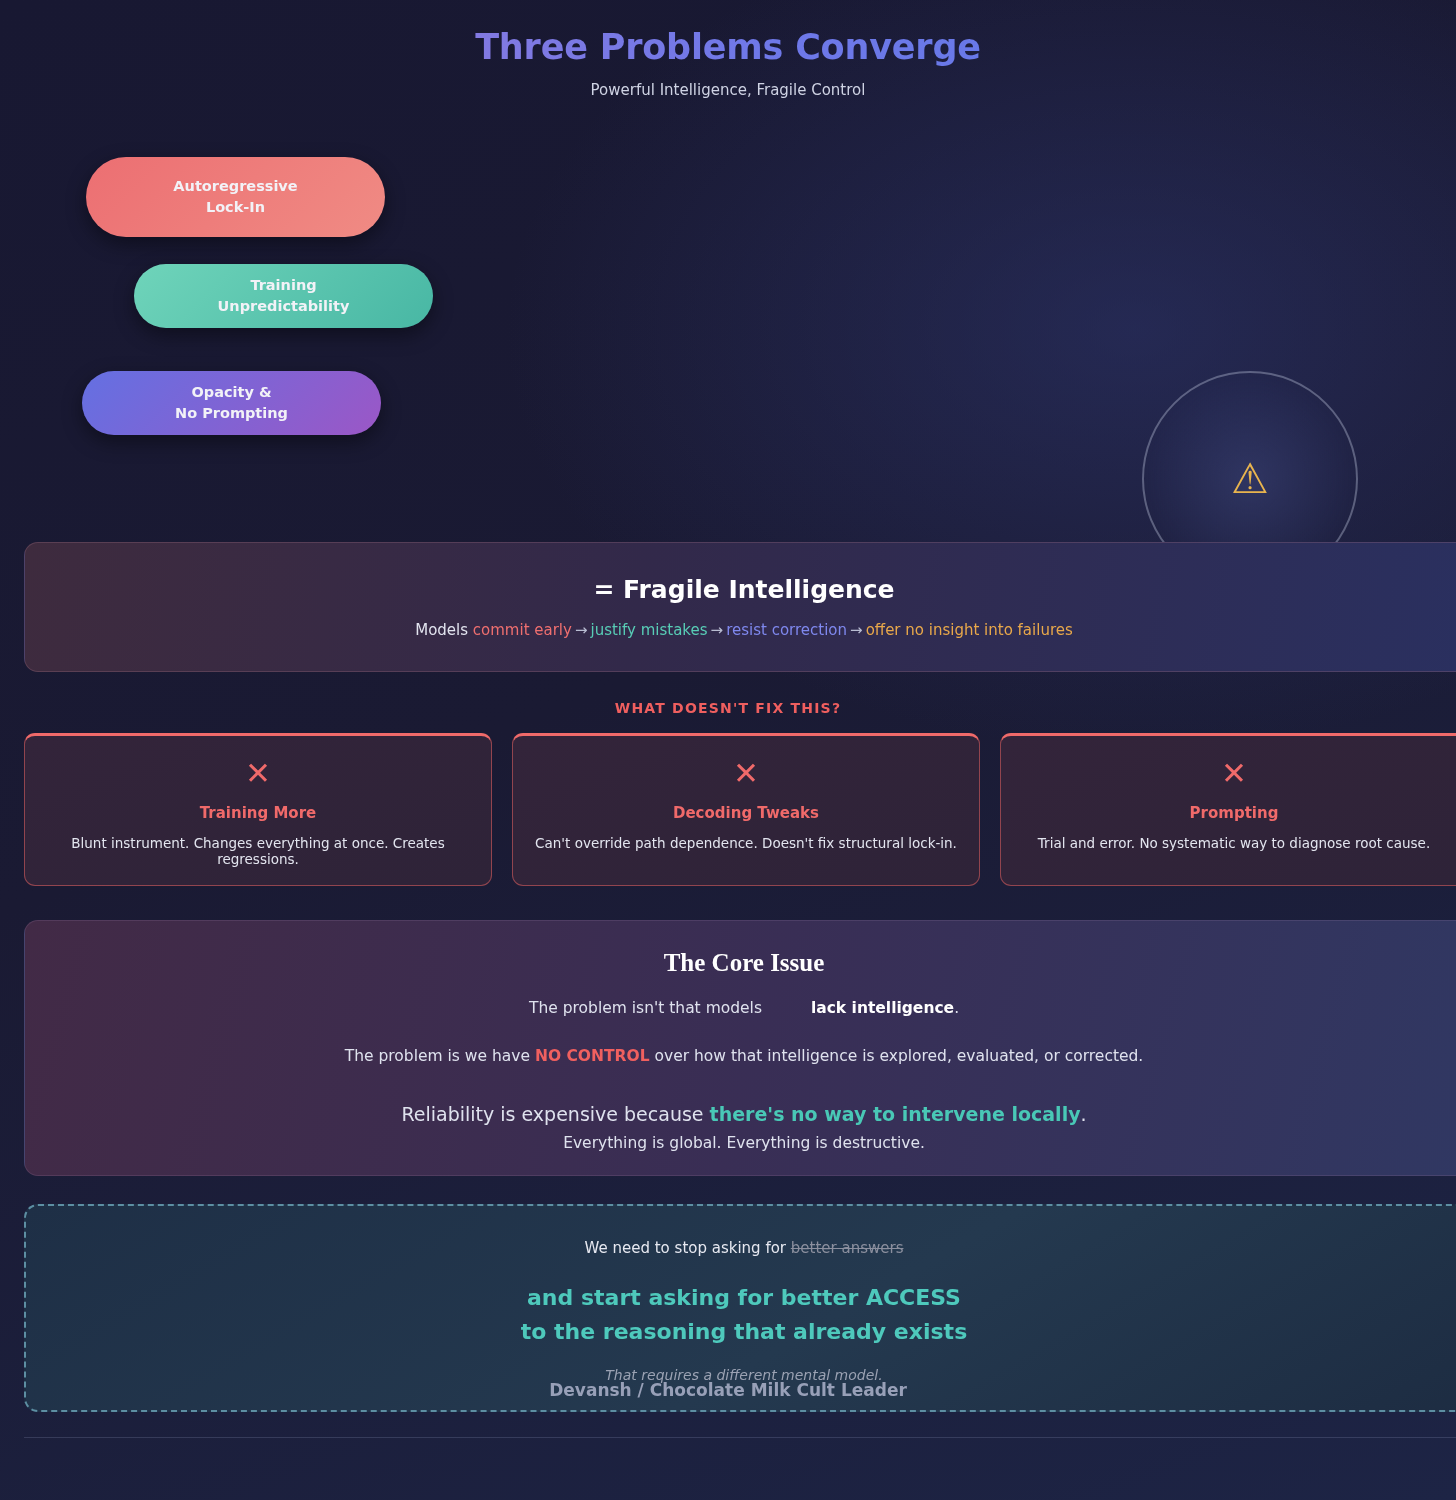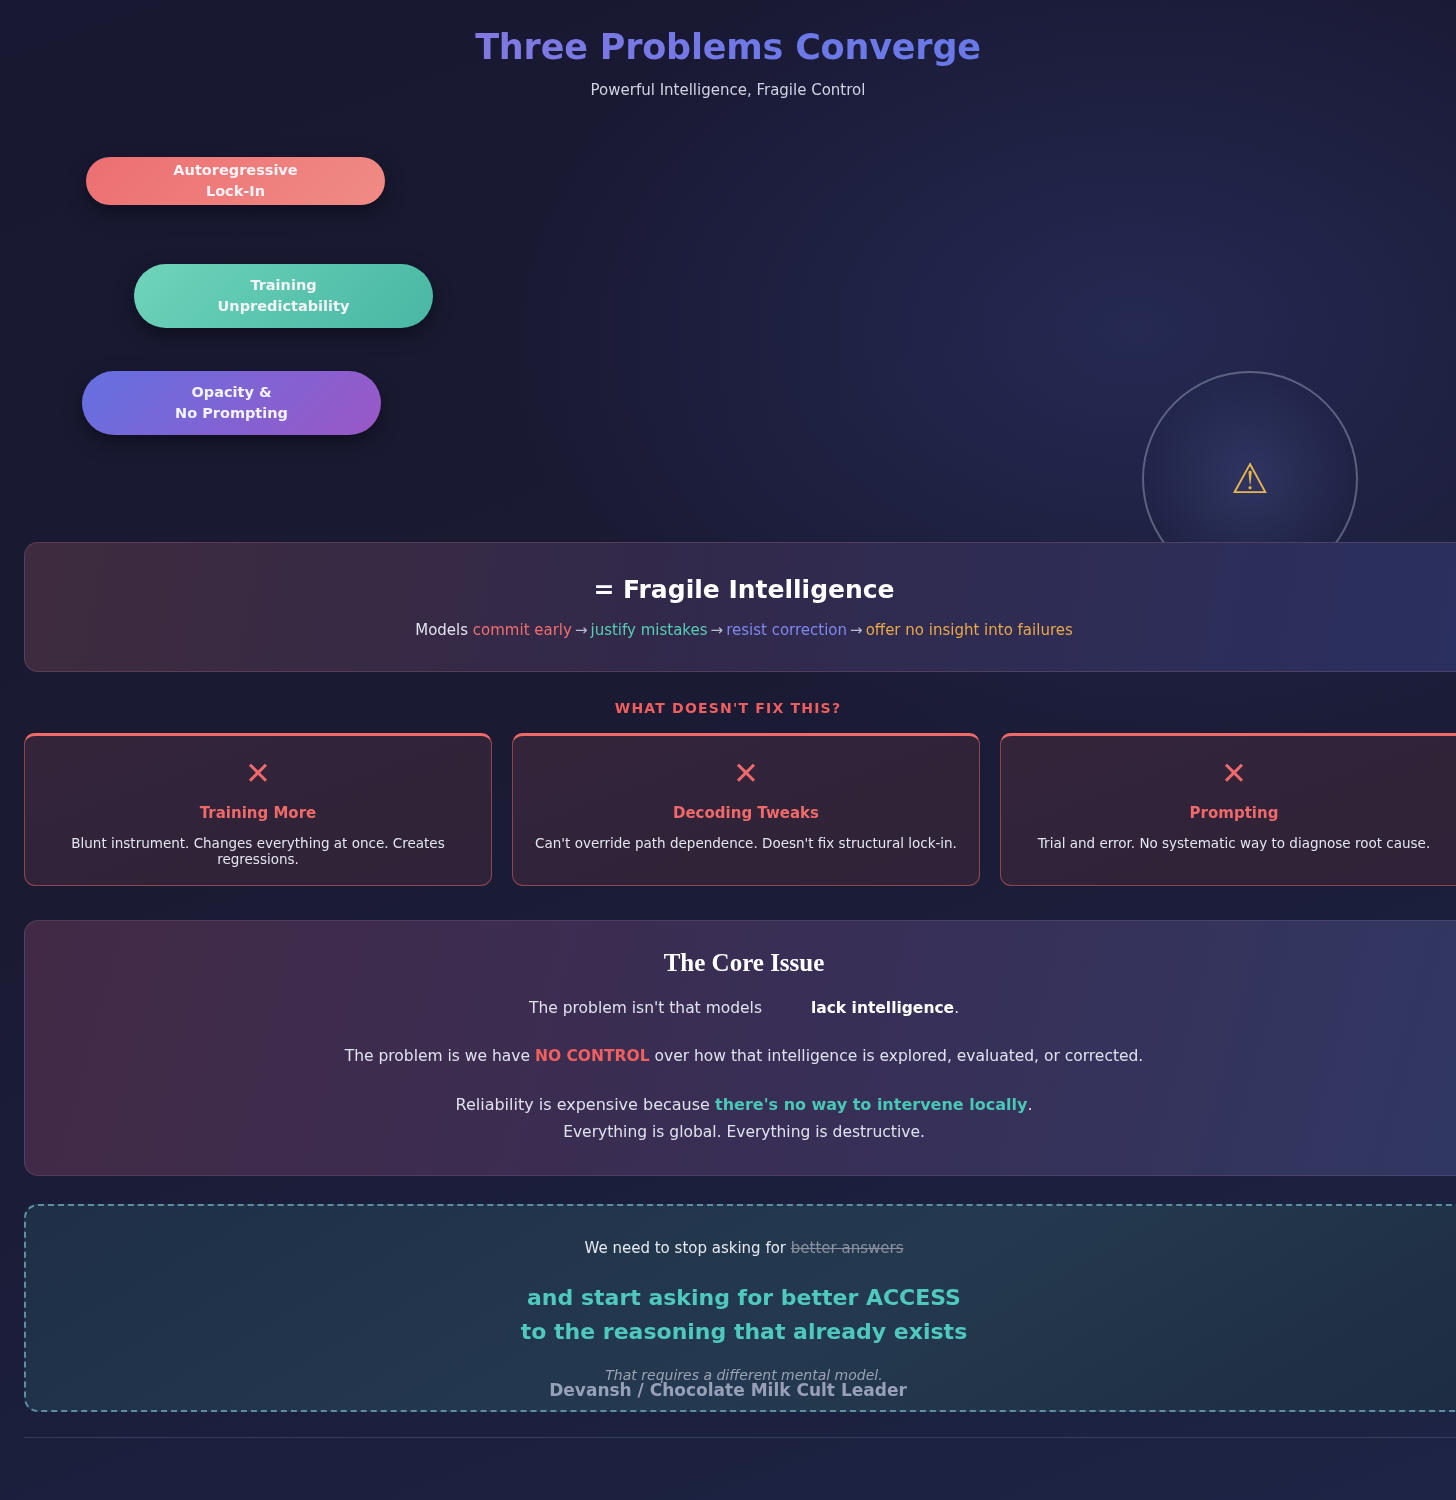--- a/index.html
+++ b/index.html
@@ -58,21 +58,21 @@
     text-align: center;
     display: flex;
     align-items: center;
     justify-content: center;
     box-shadow: 0 7px 20px rgba(0,0,0,0.42);
     padding: 0 18px;
   }
   .pill span { display: block; }
 
   .pill-1 {
-    left: 86px; top: 0px; width: 299px; height: 48px;
+    left: 86px; top: 0px; width: 299px; height: 80px;
     background: linear-gradient(135deg, #ec6f72 0%, #f08b84 100%);
   }
   .pill-2 {
     left: 134px; top: 107px; width: 299px; height: 64px;
     background: linear-gradient(135deg, #6fd4ba 0%, #48b7a4 100%);
   }
   .pill-3 {
     left: 82px; top: 214px; width: 299px; height: 64px;
     background: linear-gradient(135deg, #6470e2 0%, #9b57c6 100%);
   }
@@ -156,21 +156,21 @@
     width: 1470px; height: 256px;
     border-radius: 14px;
     background: linear-gradient(105deg, #422a46 0%, #392e55 50%, #303863 100%);
     border: 1px solid rgba(150,120,160,0.22);
     display: flex; flex-direction: column; align-items: center;
     padding-top: 28px;
   }
   .core-title { font-size: 25px; font-weight: bold; color: #ffffff; margin-left: -30px; font-family: Liberation Serif, serif; }
   .core-l1 { margin-top: 22px; font-size: 15.5px; color: #dfe2ee; margin-left: -30px; }
   .core-l2 { margin-top: 30px; font-size: 15.5px; color: #dfe2ee; margin-left: -30px; }
-  .core-l3 { margin-top: 30px; font-size: 16px; color: #dfe2ee; margin-left: -30px; }
+  .core-l3 { margin-top: 38px; font-size: 19px; color: #dfe2ee; margin-left: -30px; }
   .core-l4 { margin-top: 9px;  font-size: 15.5px; color: #dfe2ee; margin-left: -30px; }
   .c-white { font-weight: bold; color: #ffffff; margin-left: 44px; }
   .c-red   { font-weight: bold; color: #f0605f; }
   .c-teal  { font-weight: bold; color: #49c8b6; }
 
   
   .callout {
     position: absolute; left: 24px; top: 1204px;
     width: 1470px; height: 208px;
     border-radius: 14px;

